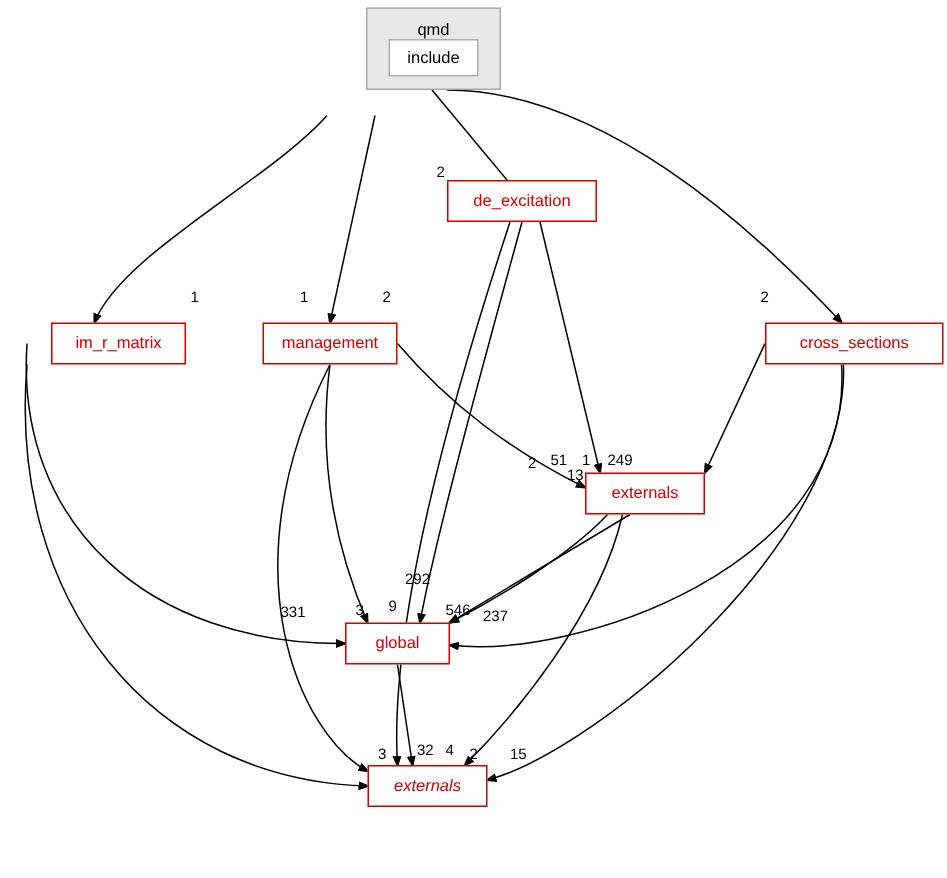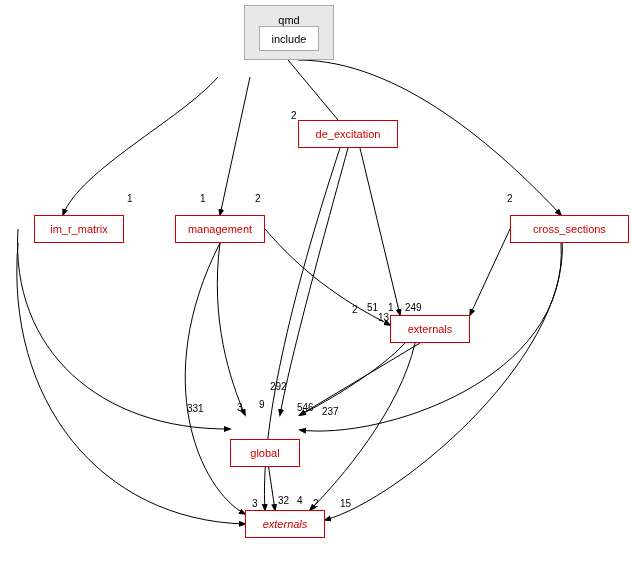--- a/index.html
+++ b/index.html
@@ -132,21 +132,21 @@
   </div>
 
   <div class="node node-red" style="left:510px; top:215px; width:119px; height:28px;">
     <span>cross_sections</span>
   </div>
 
   <div class="node node-red" style="left:390px; top:315px; width:80px; height:28px;">
     <span>externals</span>
   </div>
 
-  <div class="node node-red" style="left:230px; top:415px; width:70px; height:28px;margin-top:24px;">
+  <div class="node node-red" style="left:230px; top:415px; width:70px; height:28px;">
     <span>global</span>
   </div>
 
   <div class="node node-red" style="left:245px; top:510px; width:80px; height:28px;font-style:italic;">
     <span>externals</span>
   </div>
 
   <span class="edge-label" style="left:291px; top:110px;">2</span>
   <span class="edge-label" style="left:200px; top:193px;">1</span>
   <span class="edge-label" style="left:255px; top:193px;">2</span>

